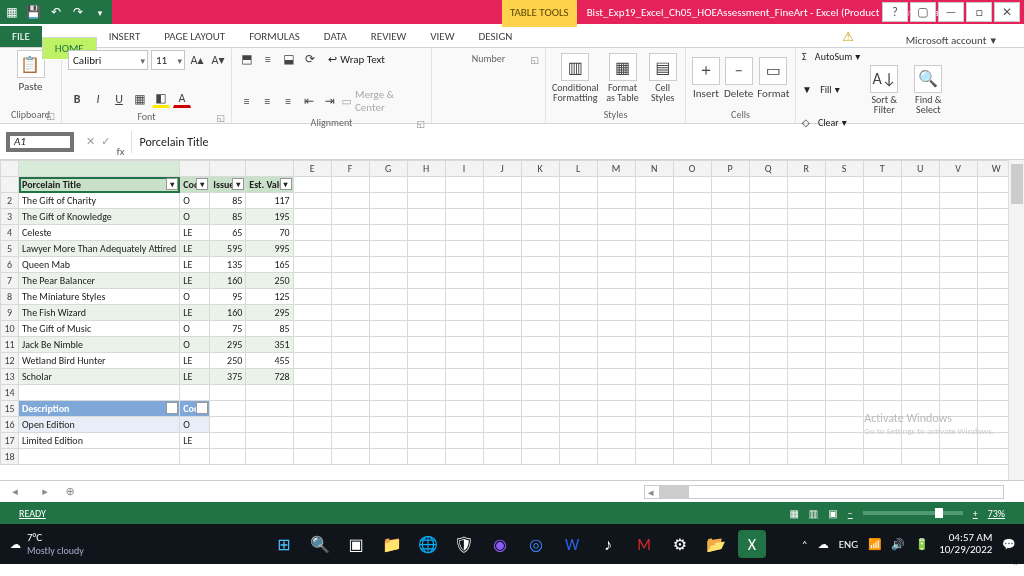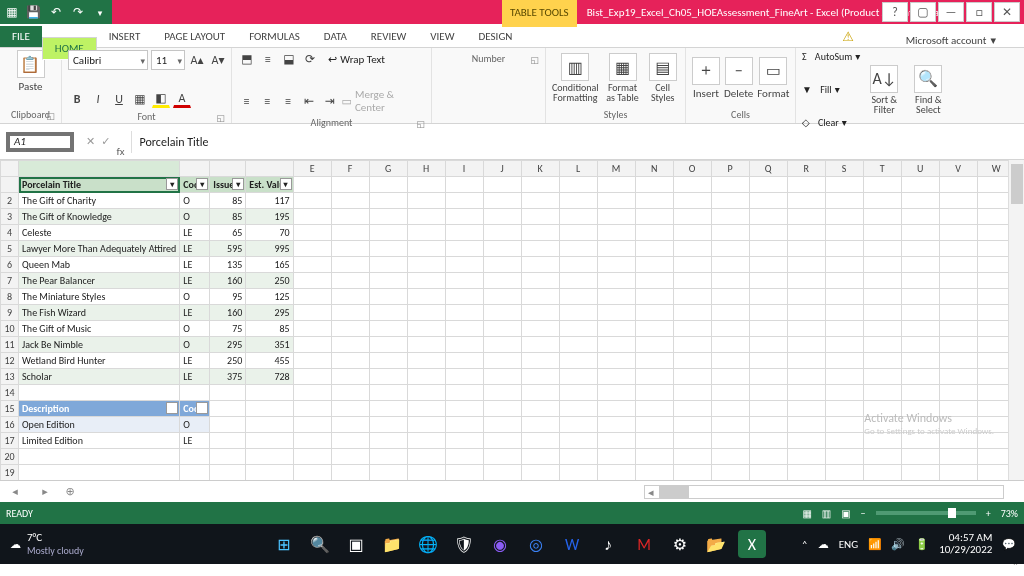--- a/index.html
+++ b/index.html
@@ -58,21 +58,21 @@
   .sheet-tabs { height:22px; border-top:1px solid #ccc; display:flex; align-items:center; font-size:11px; background:#fff; position:relative;}
   .sheet-tabs .nav { width:60px; display:flex; justify-content:space-around; color:#888; }
   .sheet-tabs .stab { padding:3px 12px; border:1px solid #ccc; border-top:none; background:#f3f3f3; color:#444; }
   .sheet-tabs .stab.active { background:#fff; color:#217346; font-weight:bold; border-bottom:2px solid #217346; }
   .sheet-tabs .add { width:20px; text-align:center; color:#888; }
   .sheet-tabs .hscroll { position:absolute; right:20px; width:360px; height:14px; border:1px solid #ccc; display:flex; }
   .sheet-tabs .hscroll .thumb { width:30px; background:#ccc; margin-left:2px; }
   .watermark { position:absolute; right:30px; bottom:44px; color:#bbb; font-size:12px; text-align:left; }
   .watermark .w2 { font-size:9px; color:#ccc; }
   
-  .status { height:22px; background:#217346; color:#fff; display:flex; align-items:center; justify-content:space-between; padding:0 6px; font-size:10px; }
+  .status { height:22px; background:#217346; color:#fff; display:flex; align-items:center; justify-content:space-between; padding:0 19px; font-size:10px;text-decoration:underline; }
   .status .views { display:flex; gap:10px; align-items:center; }
   .status .slider { width:100px; height:4px; background:#4f9a73; position:relative; }
   .status .slider .th { position:absolute; right:20px; top:-3px; width:8px; height:10px; background:#fff; }
   
   .taskbar { height:40px; background:#10151b; display:flex; align-items:center; color:#fff; position:relative; }
   .taskbar .weather { display:flex; align-items:center; gap:6px; padding:0 10px; font-size:11px; }
   .taskbar .apps { position:absolute; left:270px; display:flex; gap:8px; align-items:center; }
   .taskbar .apps .app { width:28px; height:28px; display:flex; align-items:center; justify-content:center; font-size:16px; border-radius:4px; }
   .taskbar .tray { position:absolute; right:8px; display:flex; align-items:center; gap:10px; font-size:11px; }
   .taskbar .clock { text-align:right; line-height:12px; }
@@ -725,47 +725,21 @@
           <td></td>
           <td></td>
           <td></td>
           <td></td>
           <td></td>
           <td></td>
           <td></td>
           <td></td>
         </tr>
         <tr>
-          <th>20</th>
-          <td></td>
-          <td></td>
-          <td></td>
-          <td></td>
-          <td></td>
-          <td></td>
-          <td></td>
-          <td></td>
-          <td></td>
-          <td></td>
-          <td></td>
-          <td></td>
-          <td></td>
-          <td></td>
-          <td></td>
-          <td></td>
-          <td></td>
-          <td></td>
-          <td></td>
-          <td></td>
-          <td></td>
-          <td></td>
-          <td></td>
-        </tr>
-        <tr>
-          <th>19</th>
+          <th>18</th>
           <td></td>
           <td></td>
           <td></td>
           <td></td>
           <td></td>
           <td></td>
           <td></td>
           <td></td>
           <td></td>
           <td></td>

